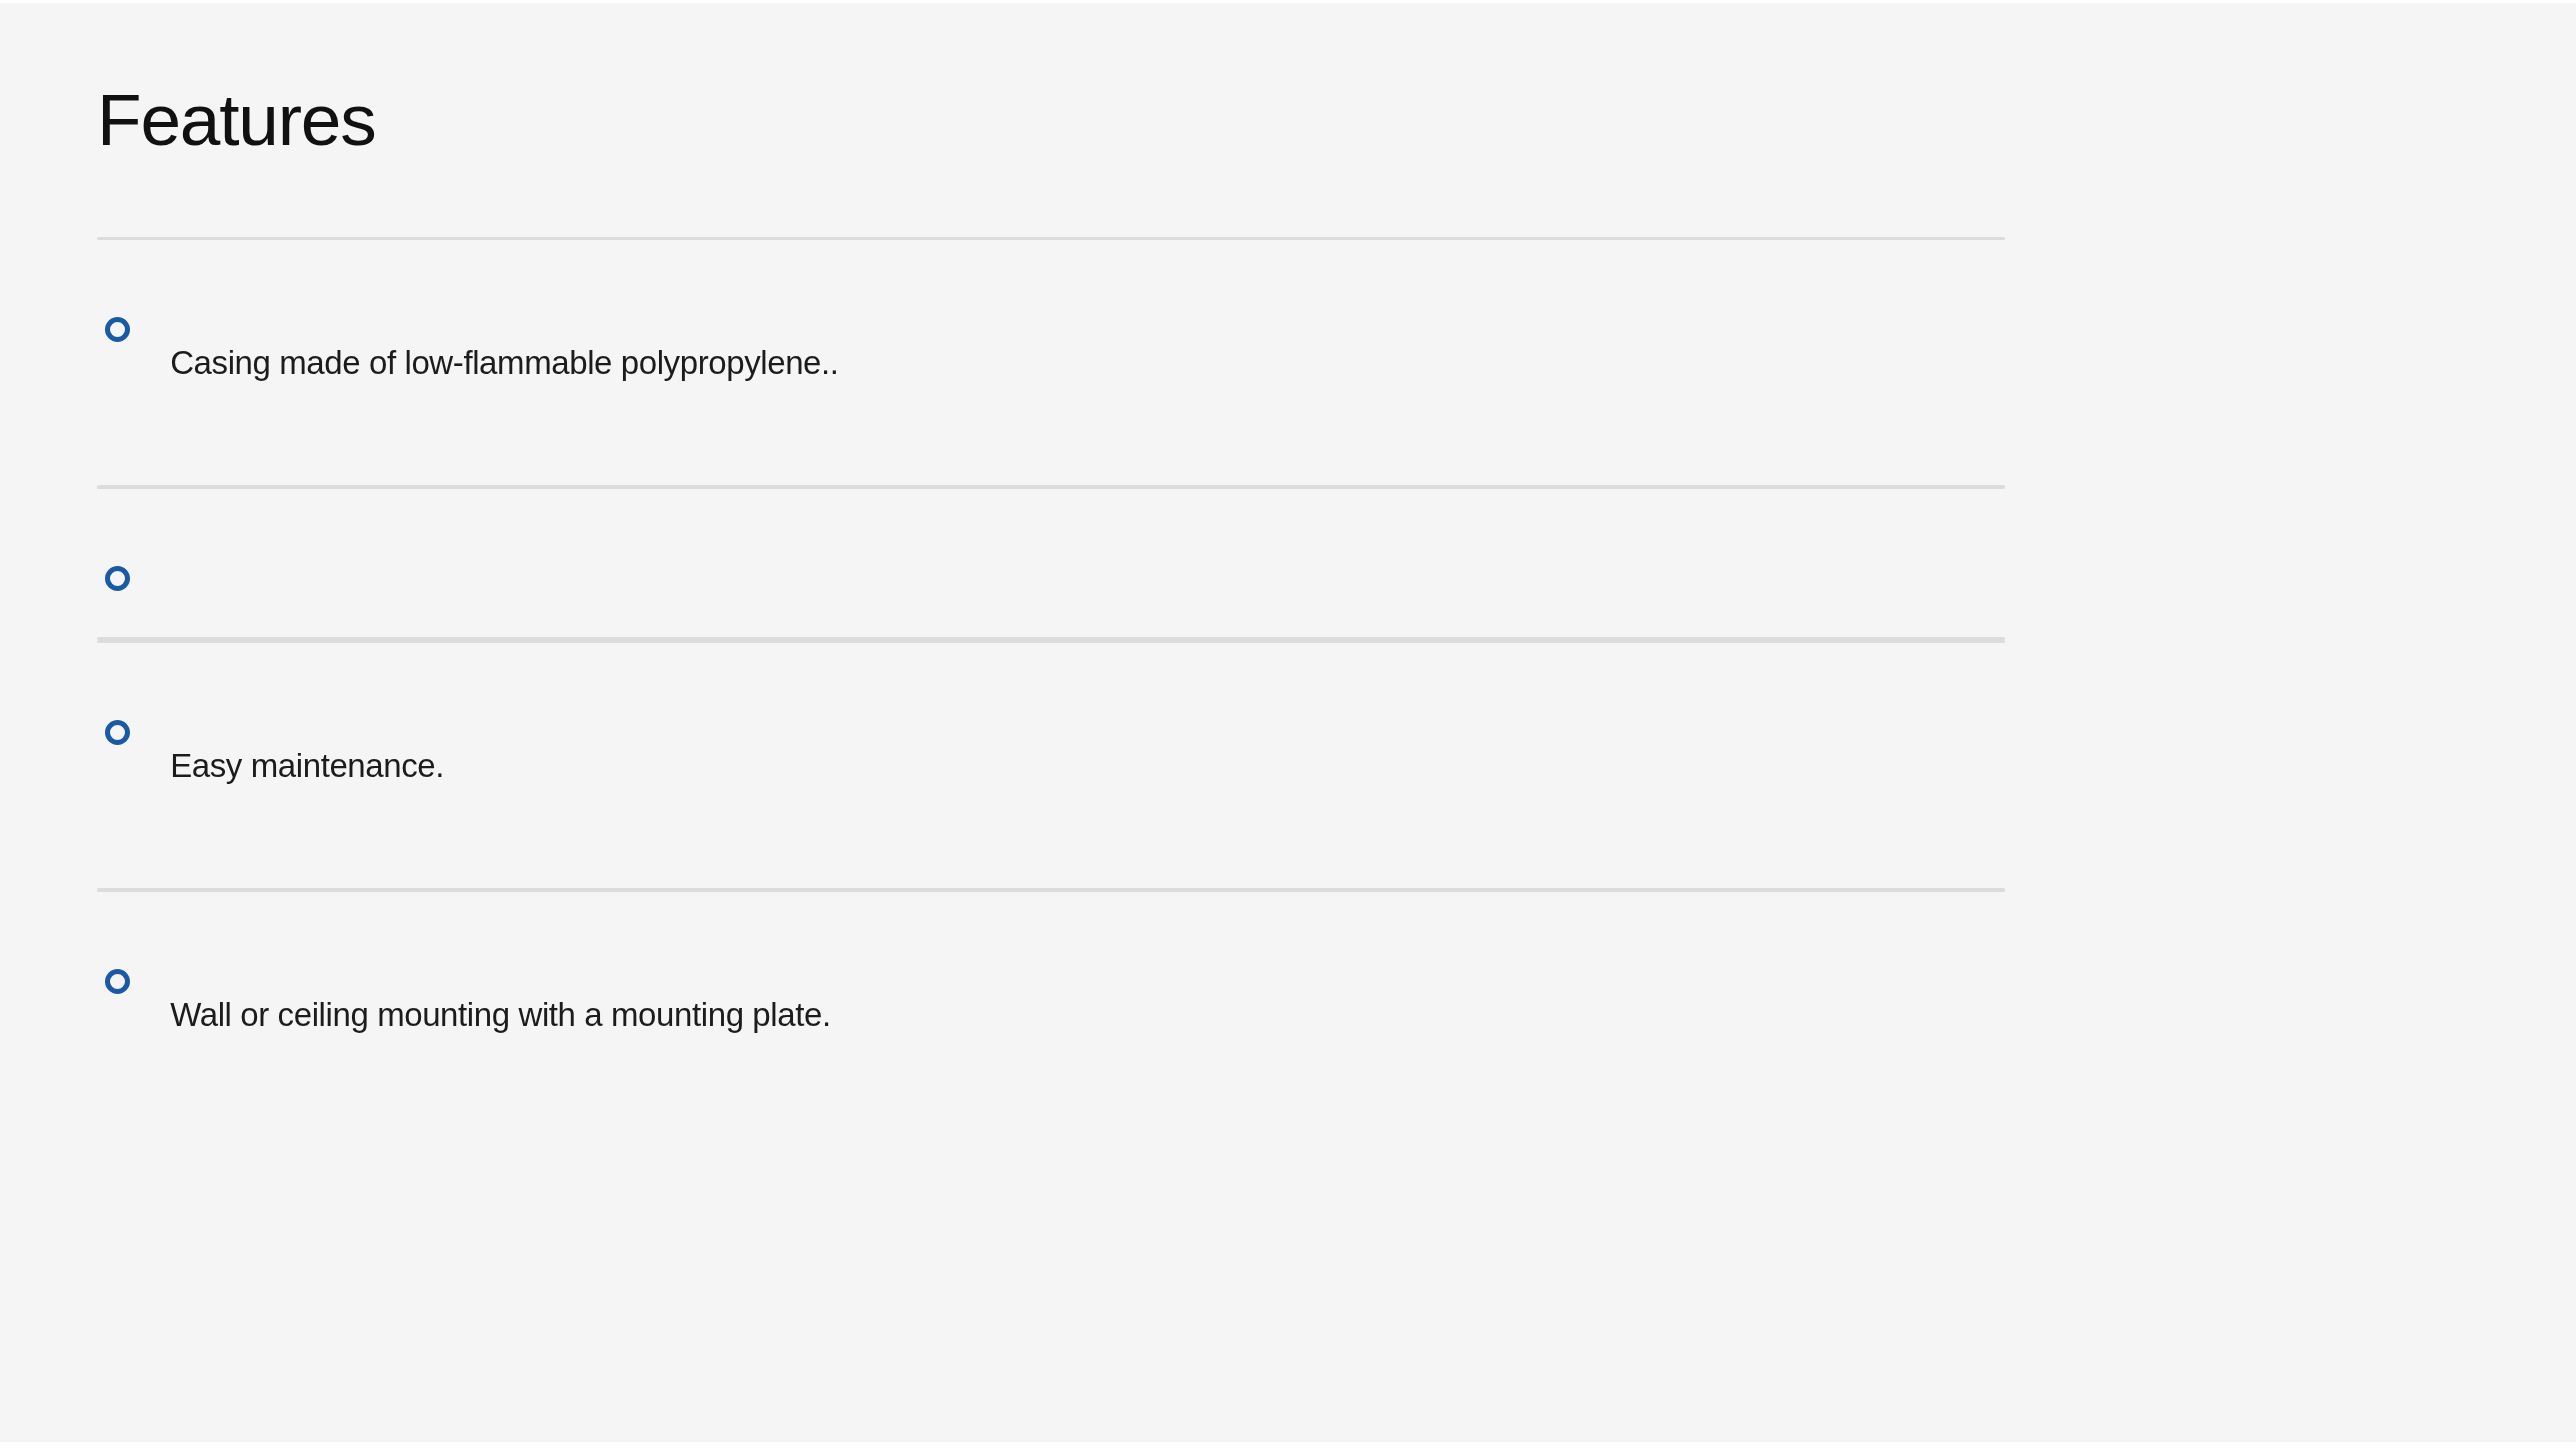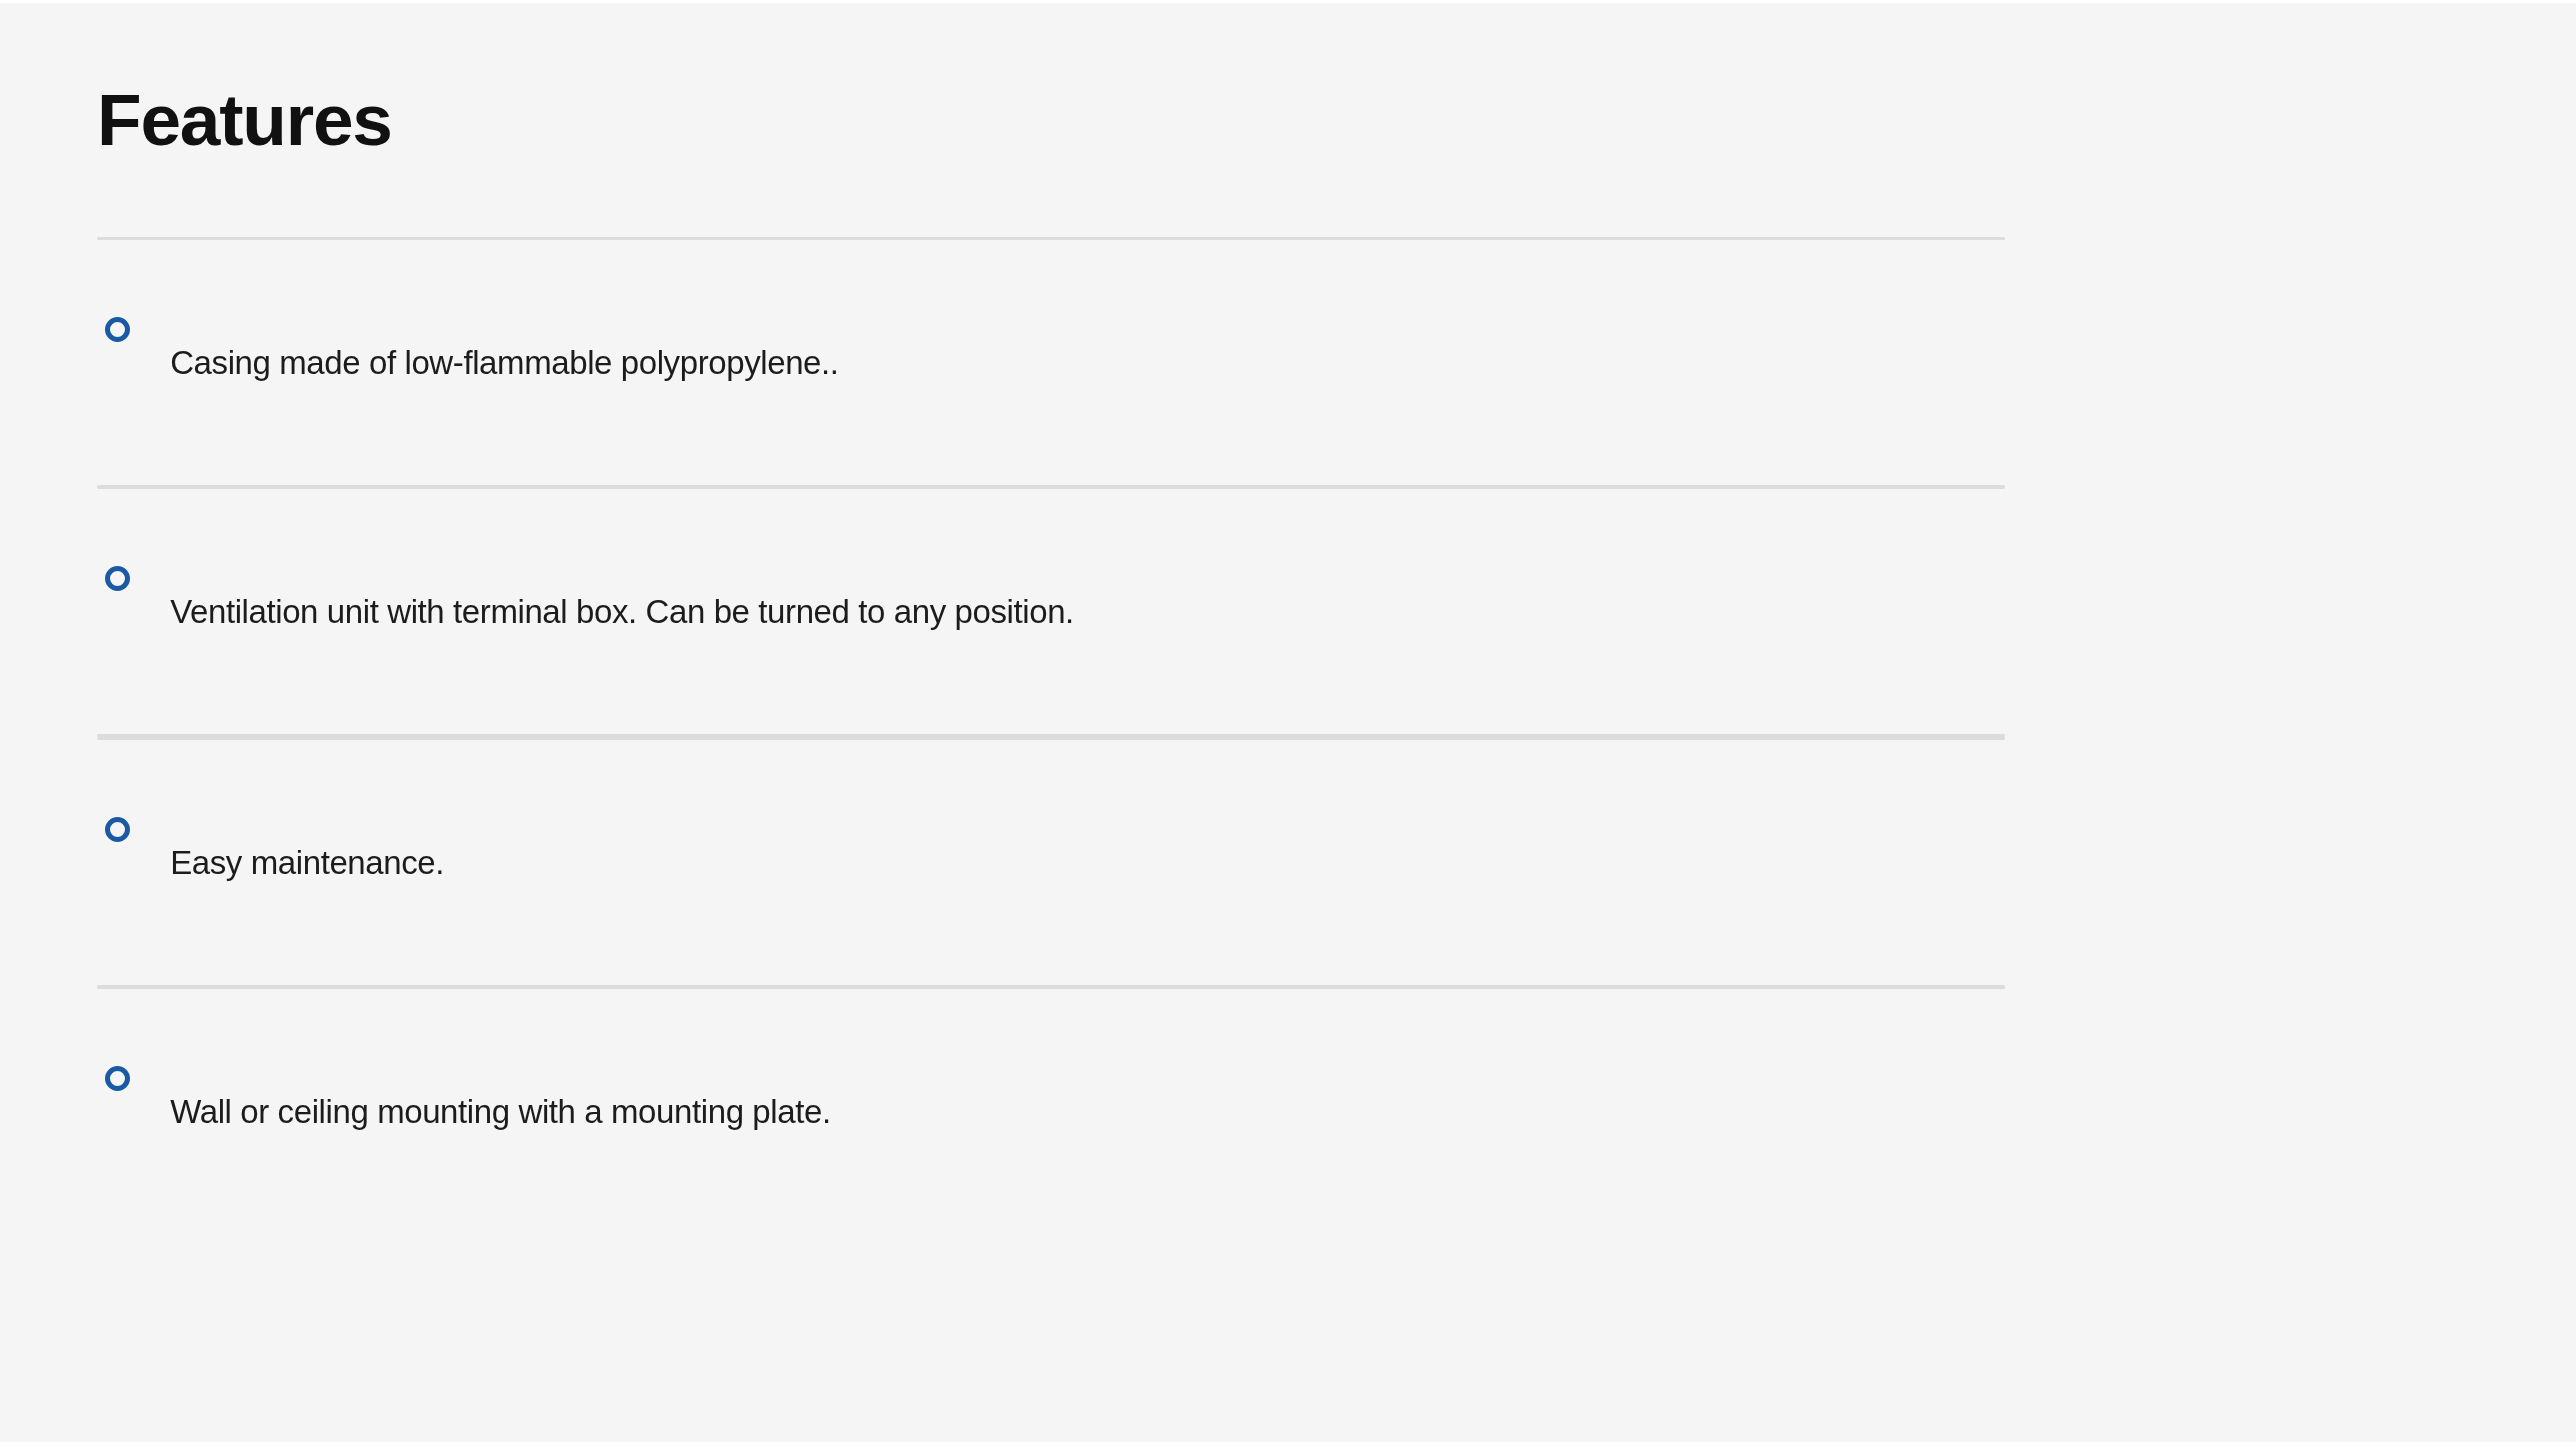--- a/index.html
+++ b/index.html
@@ -29,21 +29,21 @@
     background: var(--panel-color);
     padding: 76px 0 0 97px;
   }
   .features-content {
     width: 1908px;
   }
   h1.features-heading {
     margin: 0 0 76px 0;
     font-size: 73px;
     line-height: 1.12;
-    font-weight: 700;
+    font-weight: 400;
     letter-spacing: -1.2px;
     color: var(--heading-color);
   }
   .divider {
     height: 3.3px;
     width: 1908px;
     background: var(--divider-color);
     border-radius: 1.6px;
   }
   .feature-row {
@@ -81,21 +81,20 @@
     <div class="divider"></div>
 
     <div class="feature-row">
       <span class="bullet-ring"></span>
       <p class="feature-text">Casing made of low-flammable polypropylene..</p>
     </div>
     <div class="divider"></div>
 
     <div class="feature-row">
       <span class="bullet-ring"></span>
-      <p class="feature-text">Ventilation unit with terminal box. Can be turned to any position.</p>
     </div>
     <div class="divider"></div>
 
     <div class="divider"></div>
 
     <div class="feature-row">
       <span class="bullet-ring"></span>
       <p class="feature-text">Easy maintenance.</p>
     </div>
     <div class="divider"></div>

